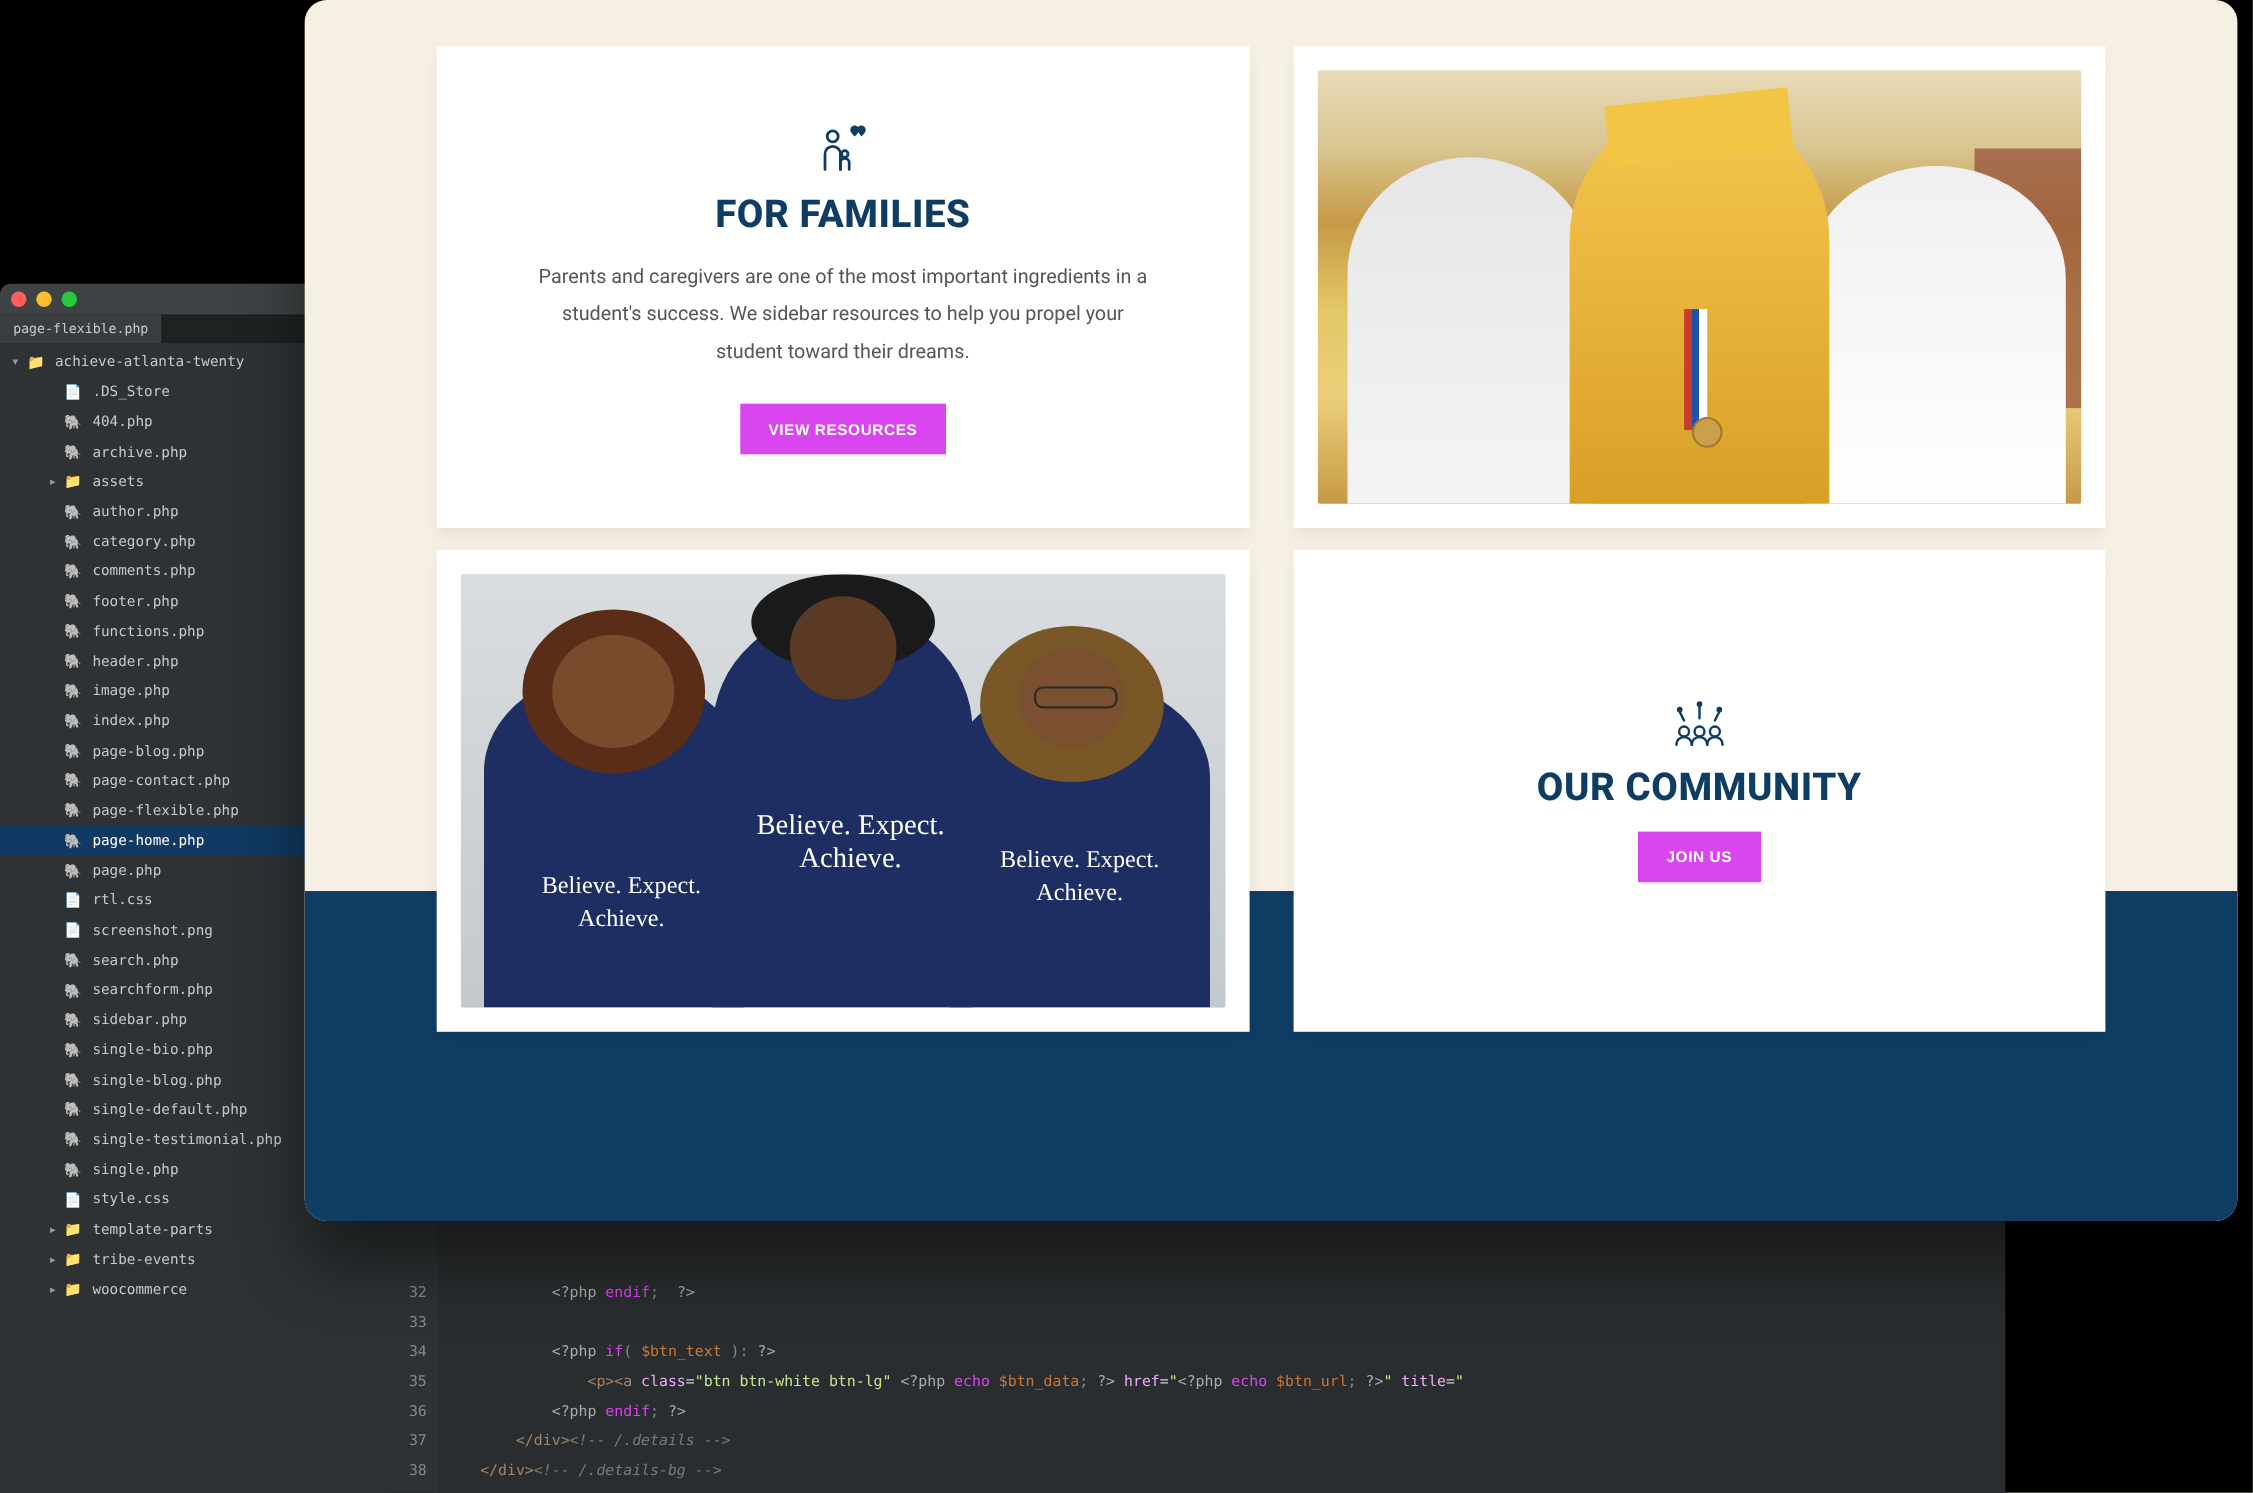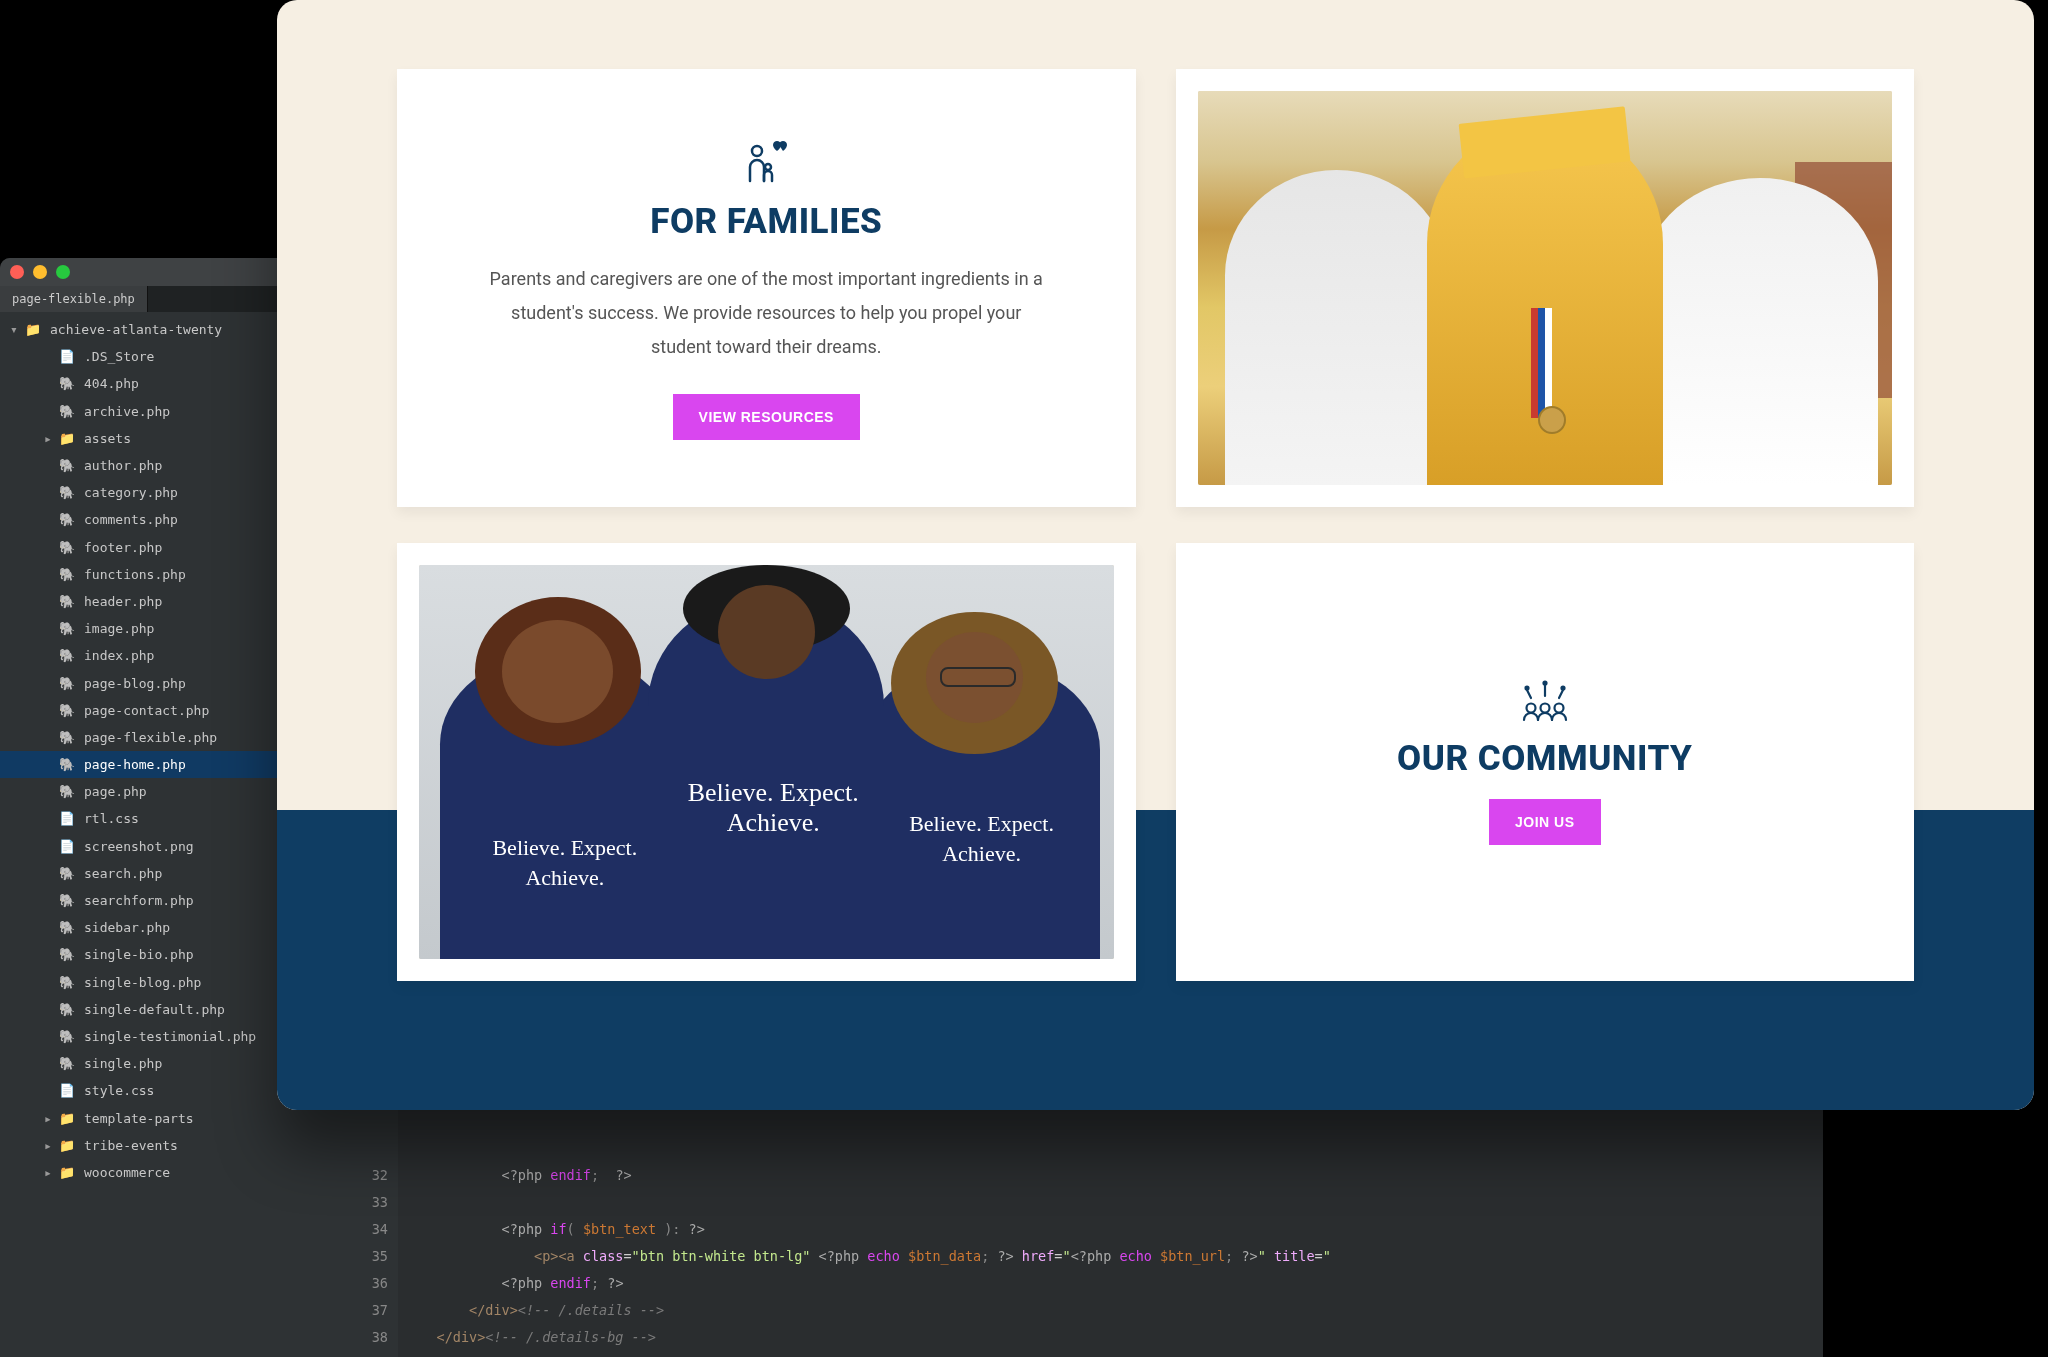--- a/index.html
+++ b/index.html
@@ -88,23 +88,22 @@
   }
   .preview-bottomband {
     position:absolute; left:0; right:0; bottom:0; height:300px; background:#0f3d63;
   }
   .cards {
     position:relative;
     padding: 42px 120px 0;
     display:grid;
     grid-template-columns: 1fr 1fr;
     grid-template-rows: auto auto;
-    gap: 36px 40px;
+    gap: 20px 40px;
     z-index:2;
-    margin-top:27px;
   }
   .card {
     background:#fff;
     min-height:438px;
     display:flex; flex-direction:column;
     box-shadow: 0 6px 12px rgba(0,0,0,0.06);
   }
   .card.text { align-items:center; justify-content:center; text-align:center; padding:40px 38px; }
   .card .iconwrap { margin-bottom:12px; color:#0f3d63; }
   .card h2 {
@@ -402,21 +401,21 @@
         <svg viewBox="0 0 48 48" fill="none" stroke="#0e3c63" stroke-width="2.5" stroke-linecap="round" stroke-linejoin="round">
           <circle cx="15" cy="14" r="5"></circle>
           <path d="M8 44V30a7 7 0 0 1 7-7 7 7 0 0 1 7 7v14"></path>
           <circle cx="26" cy="30" r="3"></circle>
           <path d="M22 44v-6a4 4 0 0 1 8 0v6"></path>
           <path d="M31 8c0-2.5 2-4 4-4s4 1.5 4 4c0 3-4 6-4 6s-4-3-4-6z" fill="#0e3c63" stroke="none"></path>
           <path d="M37 8c0-2.5 2-4 4-4s4 1.5 4 4c0 3-4 6-4 6" fill="#0e3c63" stroke="none"></path>
         </svg>
       </div>
       <h2>FOR FAMILIES</h2>
-      <p>Parents and caregivers are one of the most important ingredients in a student's success. We provide resources to help you propel your student toward their dreams.</p>
+      <p>Parents and caregivers are one of the most important ingredients in a student's success. We sidebar resources to help you propel your student toward their dreams.</p>
       <button class="btn">VIEW RESOURCES</button>
     </div>
 
     <div class="card img">
       <div class="imgbox" aria-label="Three smiling students at a graduation ceremony, one in yellow cap and gown with medals">
         <div class="grad-bg"></div>
         <div class="grad-brick-r"></div>
         <div class="grad-person grad-left"></div>
         <div class="grad-person grad-right"></div>
         <div class="grad-person grad-mid"></div>

